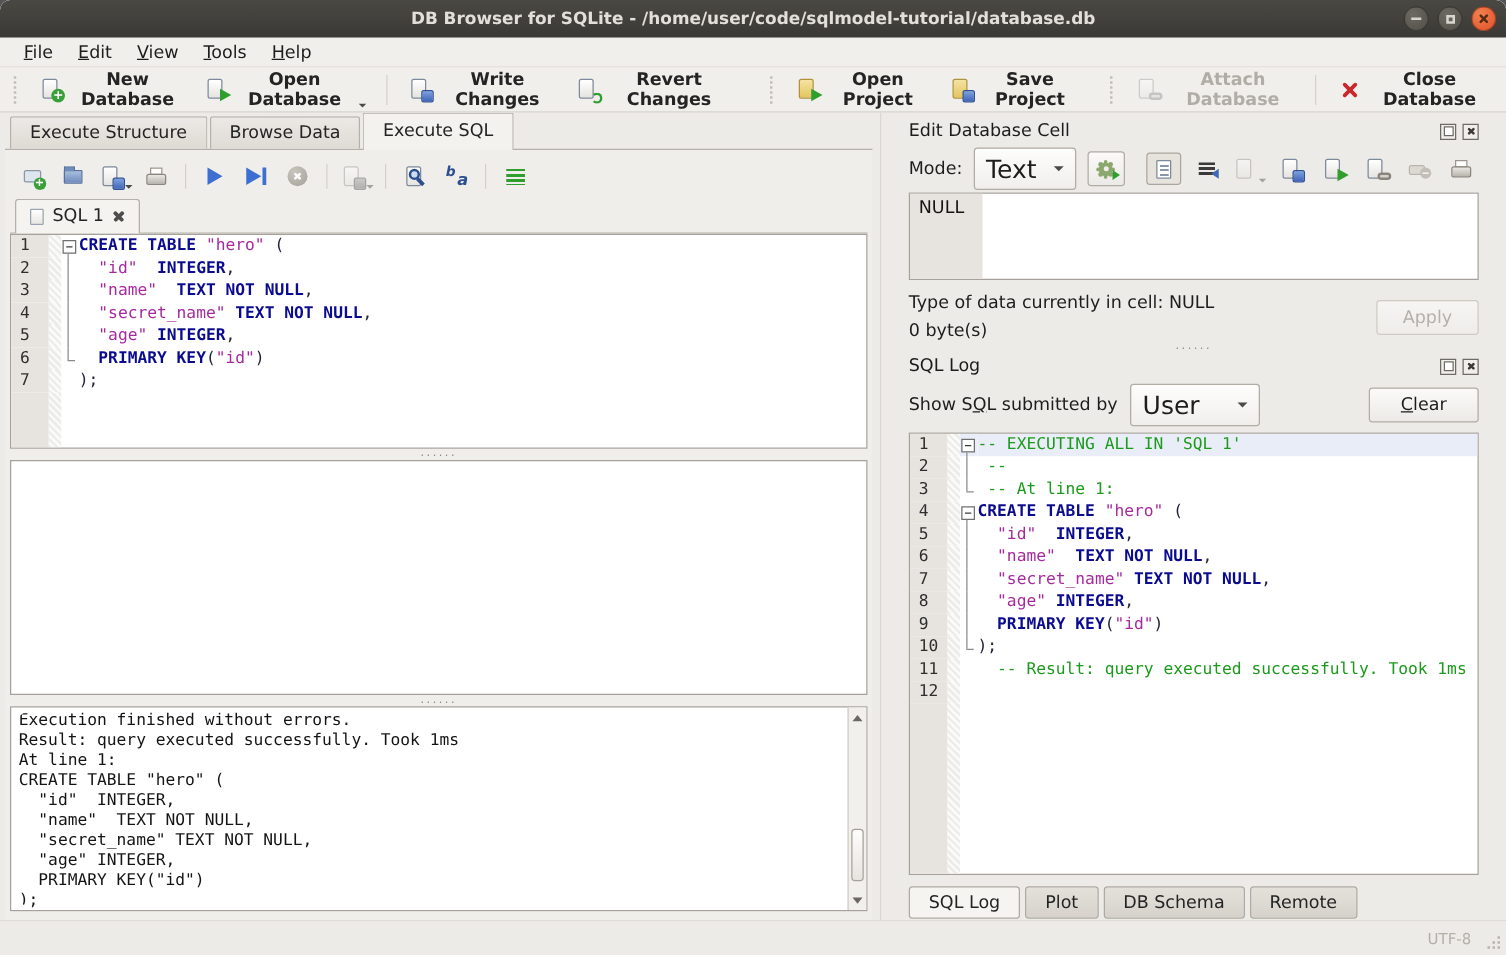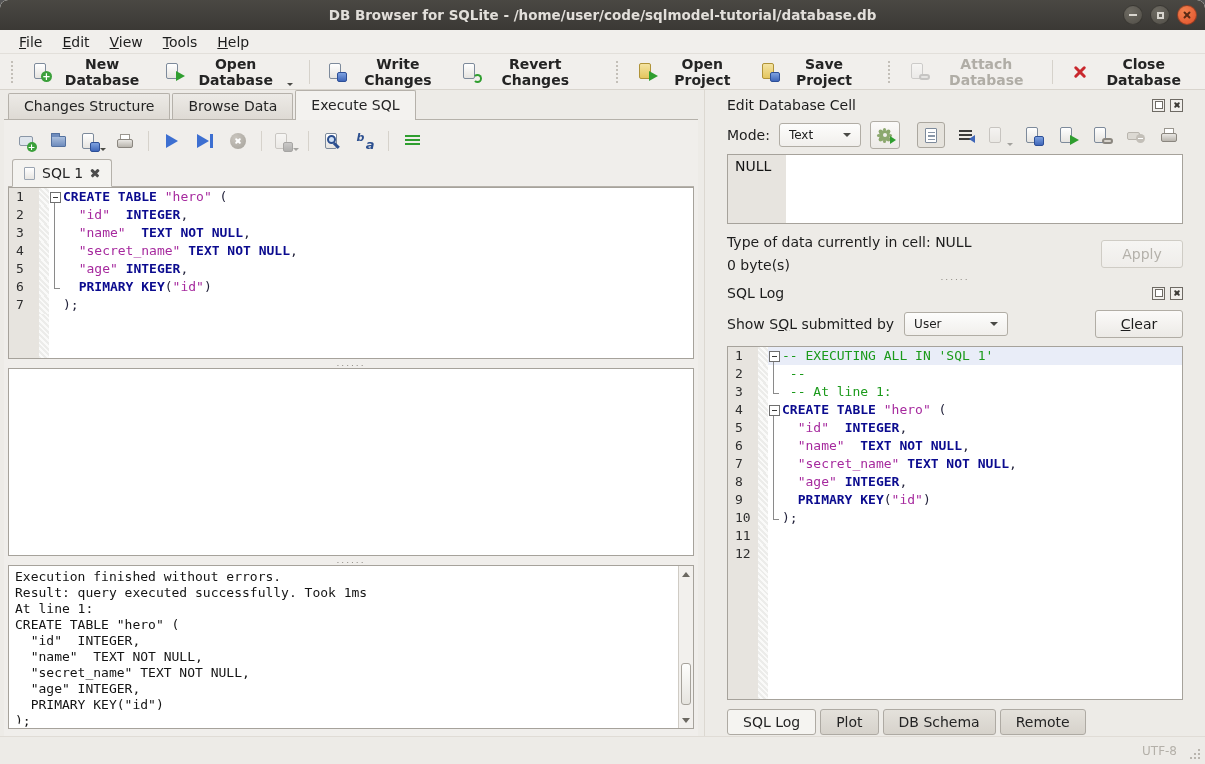--- a/index.html
+++ b/index.html
@@ -121,21 +121,21 @@
   
   .right{flex:1;display:flex;flex-direction:column;padding:4px 22px 0;min-width:0;border-left:1px solid #dcd8d1;}
   .panel-head{display:flex;justify-content:space-between;align-items:center;height:22px;}
   .panel-title{font-size:14px;color:#1c1c1c;}
   .dock-icons{display:flex;gap:5px;align-items:center;}
   .dkbtn{width:13px;height:13px;border:1px solid #6e6a64;background:#f1efec;position:relative;padding:0;}
   .dkbtn.float::after{content:"";position:absolute;right:1px;top:1px;width:6px;height:6px;border:1px solid #6e6a64;background:#fff;}
   .dkbtn .x{width:7px;height:7px;color:#3c3a36;position:absolute;left:2px;top:2px;}
   .mode-row{height:38px;display:flex;align-items:center;gap:9px;}
   .lbl{font-size:14px;color:#1d1d1d;}
-  .select{display:flex;align-items:center;justify-content:space-between;background:linear-gradient(#fdfdfc,#f1efec);border:1px solid #b1ada5;border-radius:3px;padding:4px 9px;font-size:12px;color:#1d1d1d;min-width:82px;cursor:default;}
+  .select{display:flex;align-items:center;justify-content:space-between;background:linear-gradient(#fdfdfc,#f1efec);border:1px solid #b1ada5;border-radius:3px;padding:4px 9px;font-size:20px;color:#1d1d1d;min-width:82px;cursor:default;}
   .sqbtn{width:30px;height:28px;border:1px solid #b1ada5;border-radius:3px;background:linear-gradient(#fbfaf9,#eceae6);display:flex;align-items:center;justify-content:center;position:relative;}
   .sqbtn .tri-r{border-left-width:6px;border-top-width:4px;border-bottom-width:4px;right:3px;bottom:4px;}
   .cell-icons{margin-left:auto;display:flex;align-items:center;gap:6px;}
   .cibtn{width:28px;height:26px;border:none;background:none;display:flex;align-items:center;justify-content:center;position:relative;padding:0;}
   .cibtn.checked{border:1px solid #aba79f;border-radius:3px;background:#e6e3dd;}
   .doclines{width:12px;height:15px;background:#fff;border:1px solid #7d8a9b;border-radius:1px;position:relative;}
   .doclines::after{content:"";position:absolute;left:2px;top:3px;width:7px;height:9px;background:repeating-linear-gradient(to bottom,#8a97a8 0 1.5px,transparent 1.5px 3.5px);}
   .cellbox{height:70px;border:1px solid #a6a29b;background:#fff;display:flex;}
   .cell-gutter{width:58px;background:#e7e4df;padding:3px 7px;font-size:14px;color:#141414;}
   .cell-edit{flex:1;}
@@ -257,21 +257,21 @@
     <button class="tbtn">
       <span class="i20"><span class="x bigx"></span></span>
       <span>Close Database</span>
     </button>
   </div>
 
   <div class="main">
 
     <div class="left">
       <div class="tabbar">
-        <span class="tab">Changes Structure</span>
+        <span class="tab">Execute Structure</span>
         <span class="tab">Browse Data</span>
         <span class="tab active">Execute SQL</span>
       </div>
 
       <div class="left-body">
 
         <div class="ed-toolbar">
           <button class="ibtn">
               <span class="i20">
                 <span class="docb" style="width:14px;height:10px;top:5px;border-color:#8a96a6;background:#dfe5ec"></span>
@@ -593,20 +593,21 @@
           <div class="cl">
             <span class="ln">10</span>
             <span class="fm"></span>
             <span class="fd end"></span>
             <span class="tx"><span class="s-pl">);</span></span>
           </div>
           <div class="cl">
             <span class="ln">11</span>
             <span class="fm"></span>
             <span class="fd none"></span>
+            <span class="tx"><span class="s-pl">  </span><span class="s-cm">-- Result: query executed successfully. Took 1ms</span></span>
           </div>
           <div class="cl">
             <span class="ln">12</span>
             <span class="fm"></span>
             <span class="fd none"></span>
             <span class="tx"></span>
           </div>
           <div class="cl fill">
             <span class="ln"></span>
             <span class="fm"></span>

